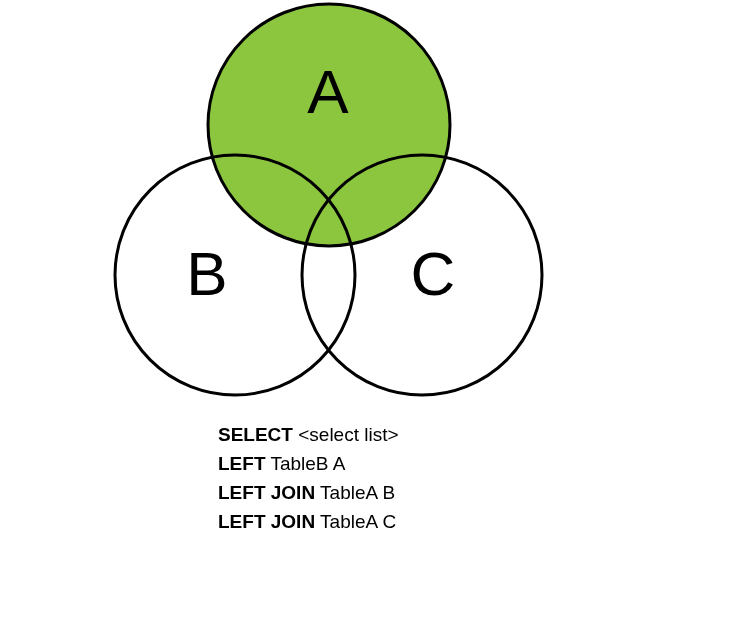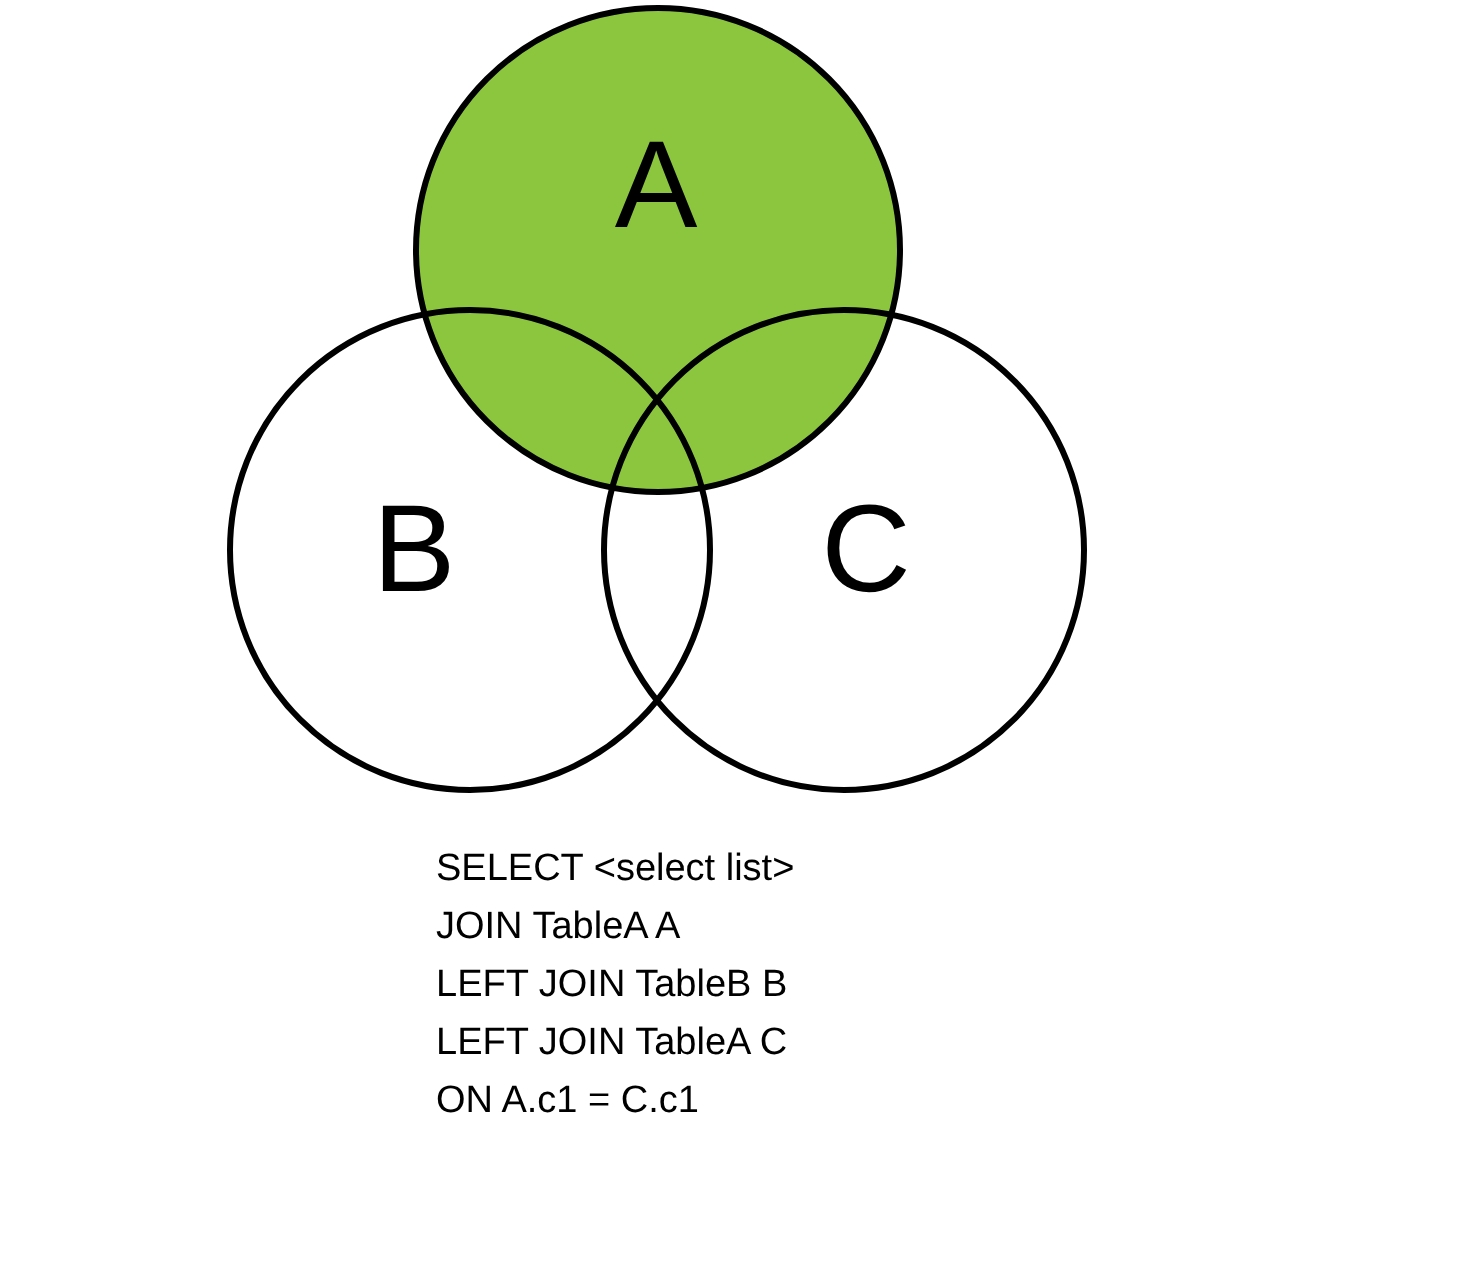--- a/index.html
+++ b/index.html
@@ -62,21 +62,21 @@
     line-height: 29px;
     color: #000000;
     white-space: nowrap;
   }
 
   .sql-line {
     height: 29px;
   }
 
   .sql-kw {
-    font-weight: normal;
+    font-weight: bold;
   }
 
   .sql-rest {
     font-weight: normal;
   }
 </style>
 </head>
 <body>
 
 <div id="venn-stage">
@@ -92,26 +92,23 @@
     <text class="venn-label" x="328" y="97">A</text>
     <text class="venn-label" x="207" y="279">B</text>
     <text class="venn-label" x="433" y="279">C</text>
   </svg>
 
   <div id="sql-block">
     <div class="sql-line">
       <span class="sql-kw">SELECT</span><span class="sql-rest"> &lt;select list&gt;</span>
     </div>
     <div class="sql-line">
-      <span class="sql-kw">JOIN</span><span class="sql-rest"> TableA A</span>
+      <span class="sql-kw">LEFT</span><span class="sql-rest"> TableB A</span>
     </div>
     <div class="sql-line">
-      <span class="sql-kw">LEFT JOIN</span><span class="sql-rest"> TableB B</span>
+      <span class="sql-kw">LEFT JOIN</span><span class="sql-rest"> TableA B</span>
     </div>
     <div class="sql-line">
       <span class="sql-kw">LEFT JOIN</span><span class="sql-rest"> TableA C</span>
-    </div>
-    <div class="sql-line">
-      <span class="sql-kw">ON</span><span class="sql-rest"> A.c1 = C.c1</span>
     </div>
   </div>
 
 </div>
 
 </body></html>

